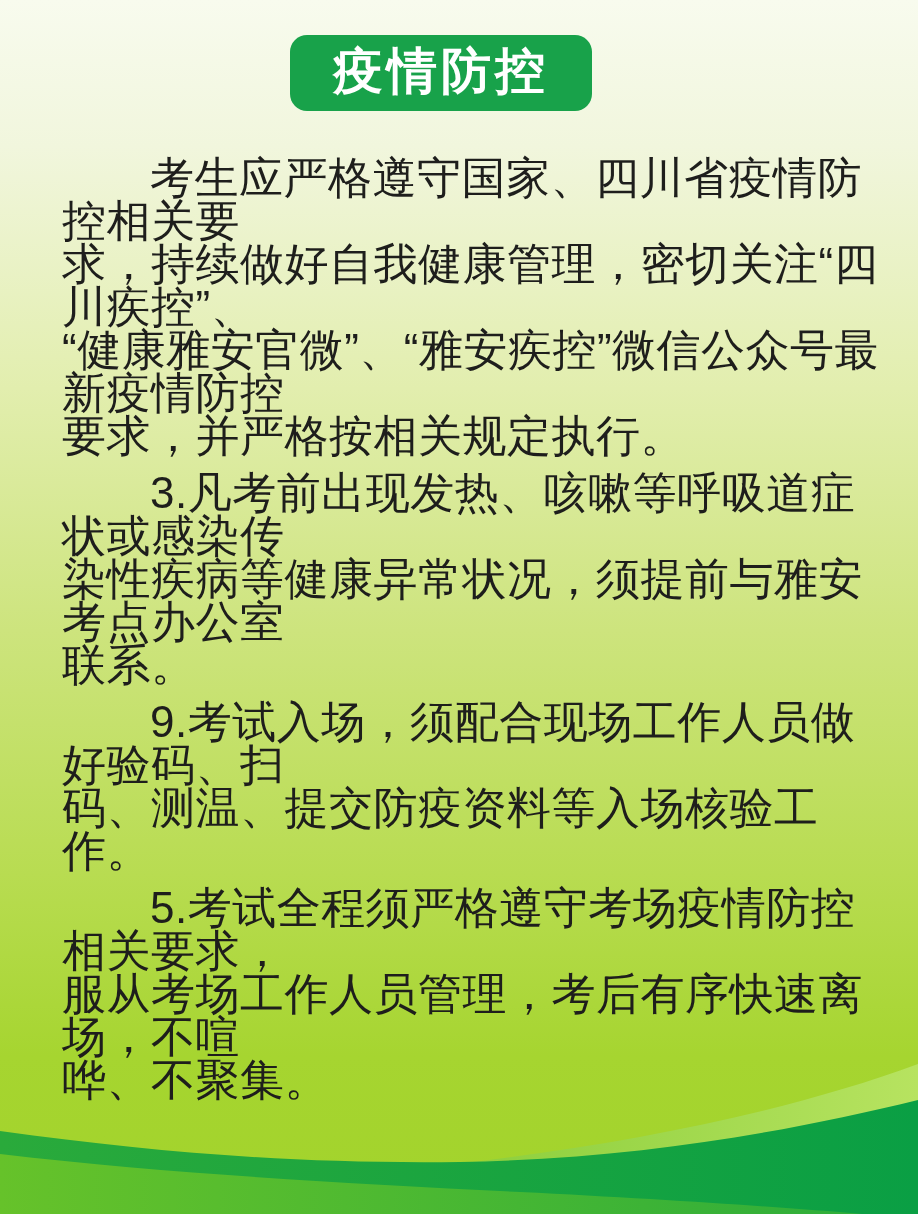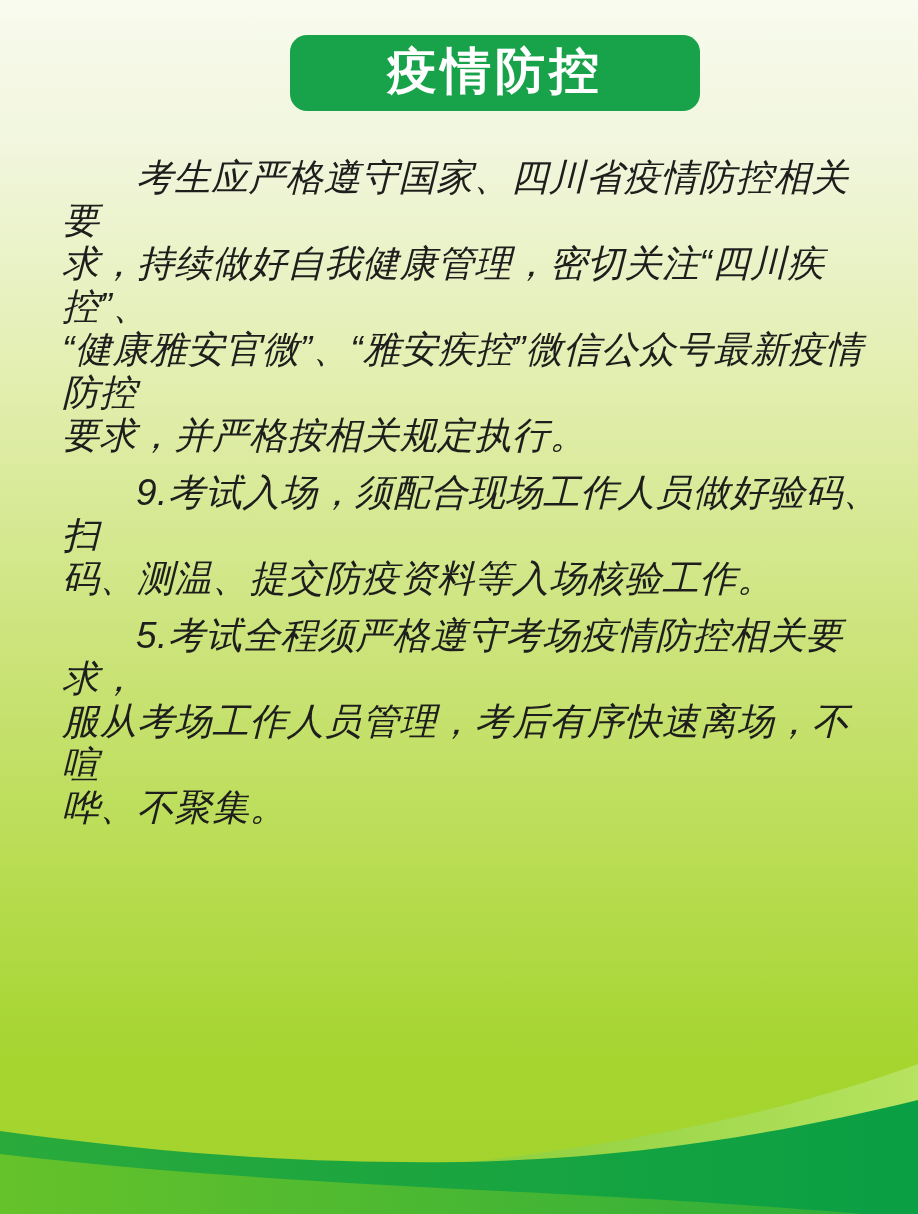--- a/index.html
+++ b/index.html
@@ -19,21 +19,21 @@
       #e2eeae 32%,
       #cde47d 52%,
       #b8dc51 72%,
       #a6d530 87%,
       var(--bg-bottom) 100%);
   }
   .title-badge {
     position: absolute;
     left: 290px;
     top: 35px;
-    width: 410px;
+    width: 302px;
     height: 76px;
     background: var(--badge-green);
     border-radius: 17px;
     display: flex;
     align-items: center;
     justify-content: center;
   }
   .title-badge .title-text {
     color: var(--badge-text);
     font-size: 50px;
@@ -43,28 +43,27 @@
     padding-bottom: 4px;
   }
   .content {
     position: absolute;
     left: 62px;
     top: 156px;
     width: 822px;
   }
   .para {
     margin: 0 0 14px 0;
-    font-size: 37px;
+    font-size: 44px;
     line-height: 43px;
     color: var(--body-text);
     font-weight: 500;
     text-indent: 2em;
     white-space: pre-line;
     letter-spacing: 0.5px;
-    font-style: italic;
   }
   .waves {
     position: absolute;
     left: 0;
     bottom: 0;
     width: 918px;
     height: 264px;
     display: block;
   }
 </style>
@@ -75,20 +74,23 @@
 
   <div class="title-badge">
     <span class="title-text">疫情防控</span>
   </div>
 
   <div class="content">
     <p class="para">考生应严格遵守国家、四川省疫情防控相关要
 求，持续做好自我健康管理，密切关注“四川疾控”、
 “健康雅安官微”、“雅安疾控”微信公众号最新疫情防控
 要求，并严格按相关规定执行。</p>
+    <p class="para">3.凡考前出现发热、咳嗽等呼吸道症状或感染传
+染性疾病等健康异常状况，须提前与雅安考点办公室
+联系。</p>
     <p class="para">9.考试入场，须配合现场工作人员做好验码、扫
 码、测温、提交防疫资料等入场核验工作。</p>
     <p class="para">5.考试全程须严格遵守考场疫情防控相关要求，
 服从考场工作人员管理，考后有序快速离场，不喧
 哗、不聚集。</p>
 
   </div>
 
   <svg class="waves" viewBox="0 950 918 264" preserveAspectRatio="none" aria-hidden="true">
     <defs>

